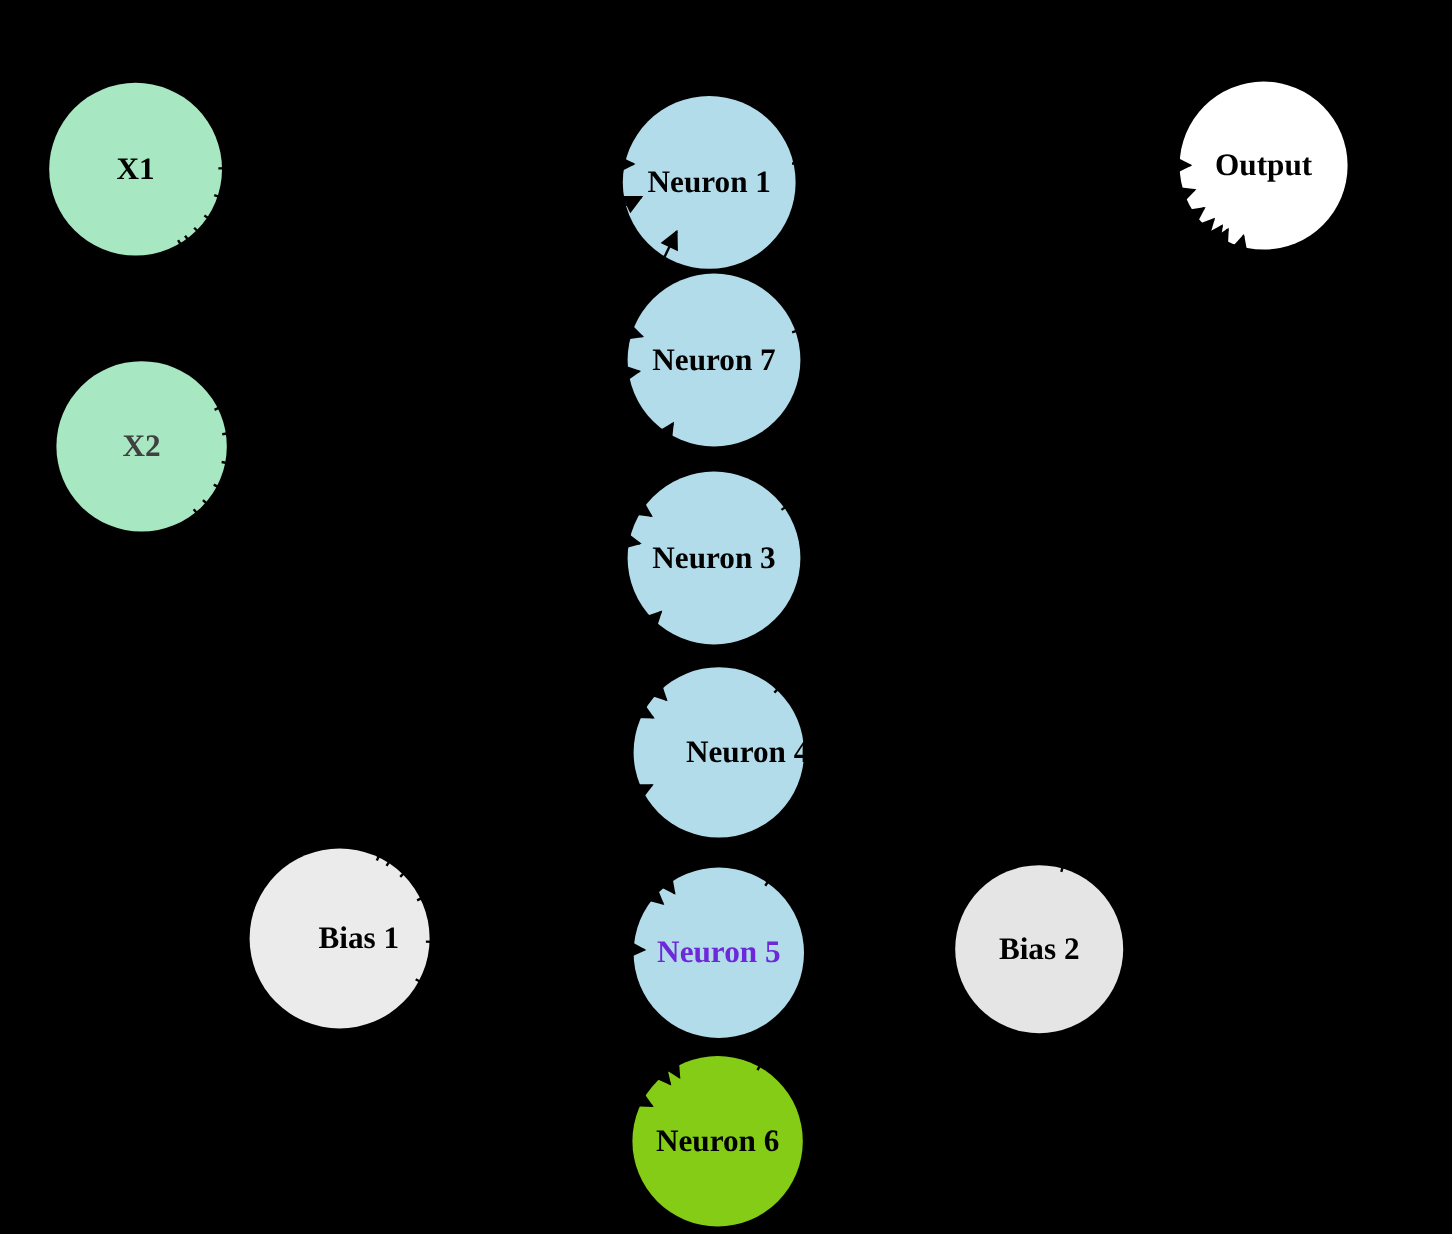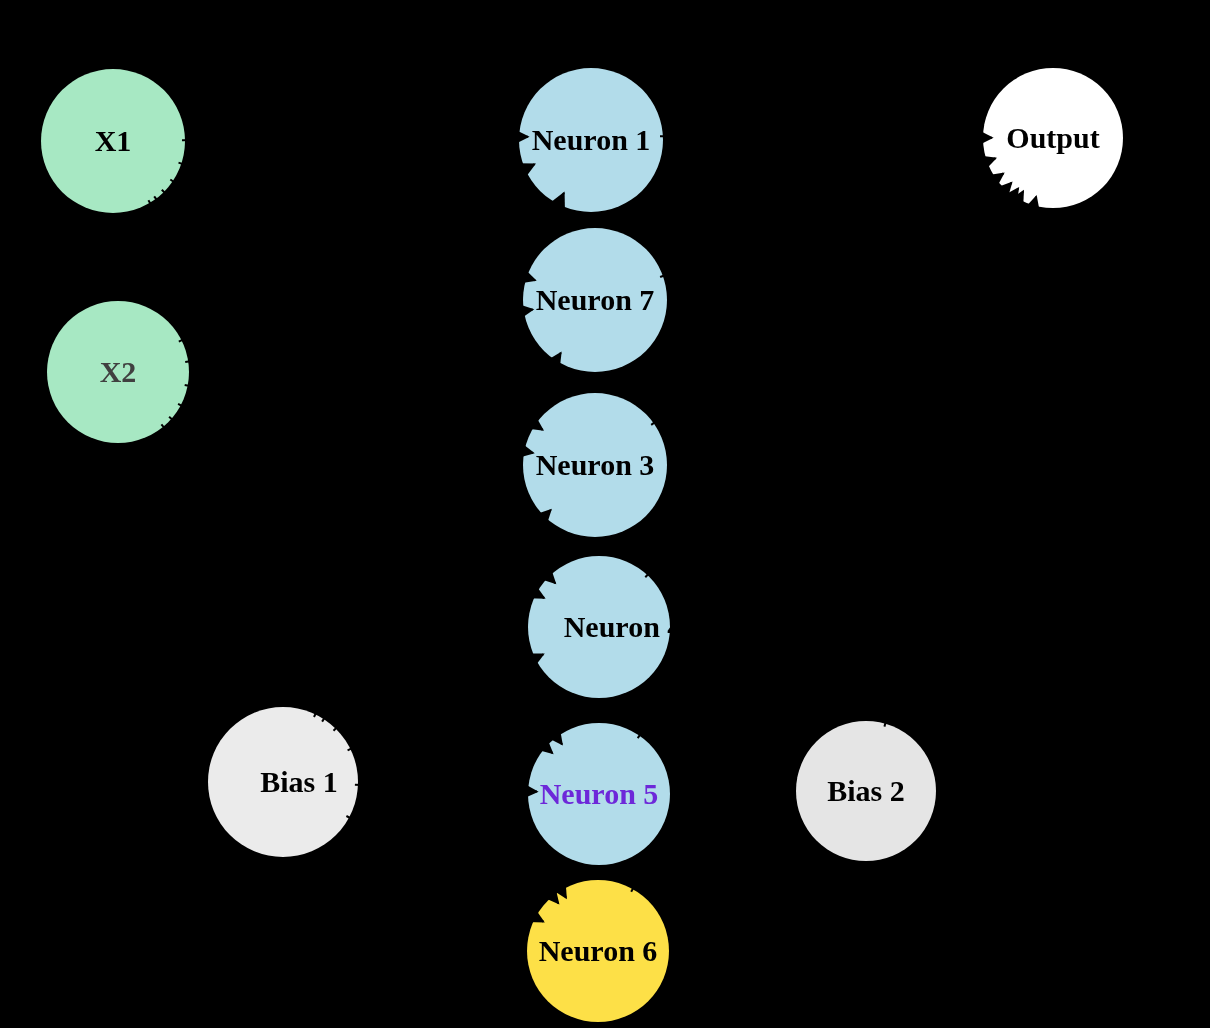--- a/index.html
+++ b/index.html
@@ -17,21 +17,21 @@
   .node {
     position: absolute;
     border-radius: 50%;
     display: flex;
     align-items: center;
     justify-content: center;
     box-sizing: border-box;
   }
   .node-label {
     font-weight: bold;
-    font-size: 30px;
+    font-size: 26px;
     color: #000000;
     white-space: nowrap;
     line-height: 1;
     text-align: center;
   }
   .edges-layer {
     position: absolute;
     left: 0;
     top: 0;
     pointer-events: none;
@@ -40,36 +40,36 @@
 </head>
 <body>
 
 <div class="canvas" id="canvas" style="background: rgb(0, 0, 0);">
     <div class="node" style="left: 41px; top: 69px; width: 144px; height: 144px; background: rgb(167, 232, 195);">
       <span class="node-label" style="color: rgb(0, 0, 0);">X1</span>
     </div>
     <div class="node" style="left: 47px; top: 301px; width: 142px; height: 142px; background: rgb(167, 232, 195);">
       <span class="node-label" style="color: #404040;">X2</span>
     </div>
-    <div class="node" style="left: 519px; top: 68px; width: 144px; height: 144px; background: rgb(178, 220, 234);">
+    <div class="node" style="left: 519px; top: 80px; width: 144px; height: 144px; background: rgb(178, 220, 234);">
       <span class="node-label" style="color: rgb(0, 0, 0);">Neuron 1</span>
     </div>
     <div class="node" style="left: 523px; top: 228px; width: 144px; height: 144px; background: rgb(178, 220, 234);">
       <span class="node-label" style="color: rgb(0, 0, 0);">Neuron 7</span>
     </div>
     <div class="node" style="left: 523px; top: 393px; width: 144px; height: 144px; background: rgb(178, 220, 234);">
       <span class="node-label" style="color: rgb(0, 0, 0);">Neuron 3</span>
     </div>
     <div class="node" style="left: 528px; top: 556px; width: 142px; height: 142px; background: rgb(178, 220, 234);">
       <span class="node-label" style="color: rgb(0, 0, 0); margin-left: 48px;">Neuron 4</span>
     </div>
     <div class="node" style="left: 528px; top: 723px; width: 142px; height: 142px; background: rgb(178, 220, 234);">
       <span class="node-label" style="color: #6d28d9;">Neuron 5</span>
     </div>
-    <div class="node" style="left: 527px; top: 880px; width: 142px; height: 142px; background: #fde047;">
+    <div class="node" style="left: 527px; top: 880px; width: 142px; height: 142px; background: #84cc16;">
       <span class="node-label" style="color: rgb(0, 0, 0);">Neuron 6</span>
     </div>
     <div class="node" style="left: 208px; top: 707px; width: 150px; height: 150px; background: rgb(235, 235, 235);">
       <span class="node-label" style="color: rgb(0, 0, 0); margin-left: 32px;">Bias 1</span>
     </div>
     <div class="node" style="left: 796px; top: 721px; width: 140px; height: 140px; background: #e5e5e5;">
       <span class="node-label" style="color: rgb(0, 0, 0);">Bias 2</span>
     </div>
     <div class="node" style="left: 983px; top: 68px; width: 140px; height: 140px; background: #ffffff;">
       <span class="node-label" style="color: rgb(0, 0, 0);">Output</span>

